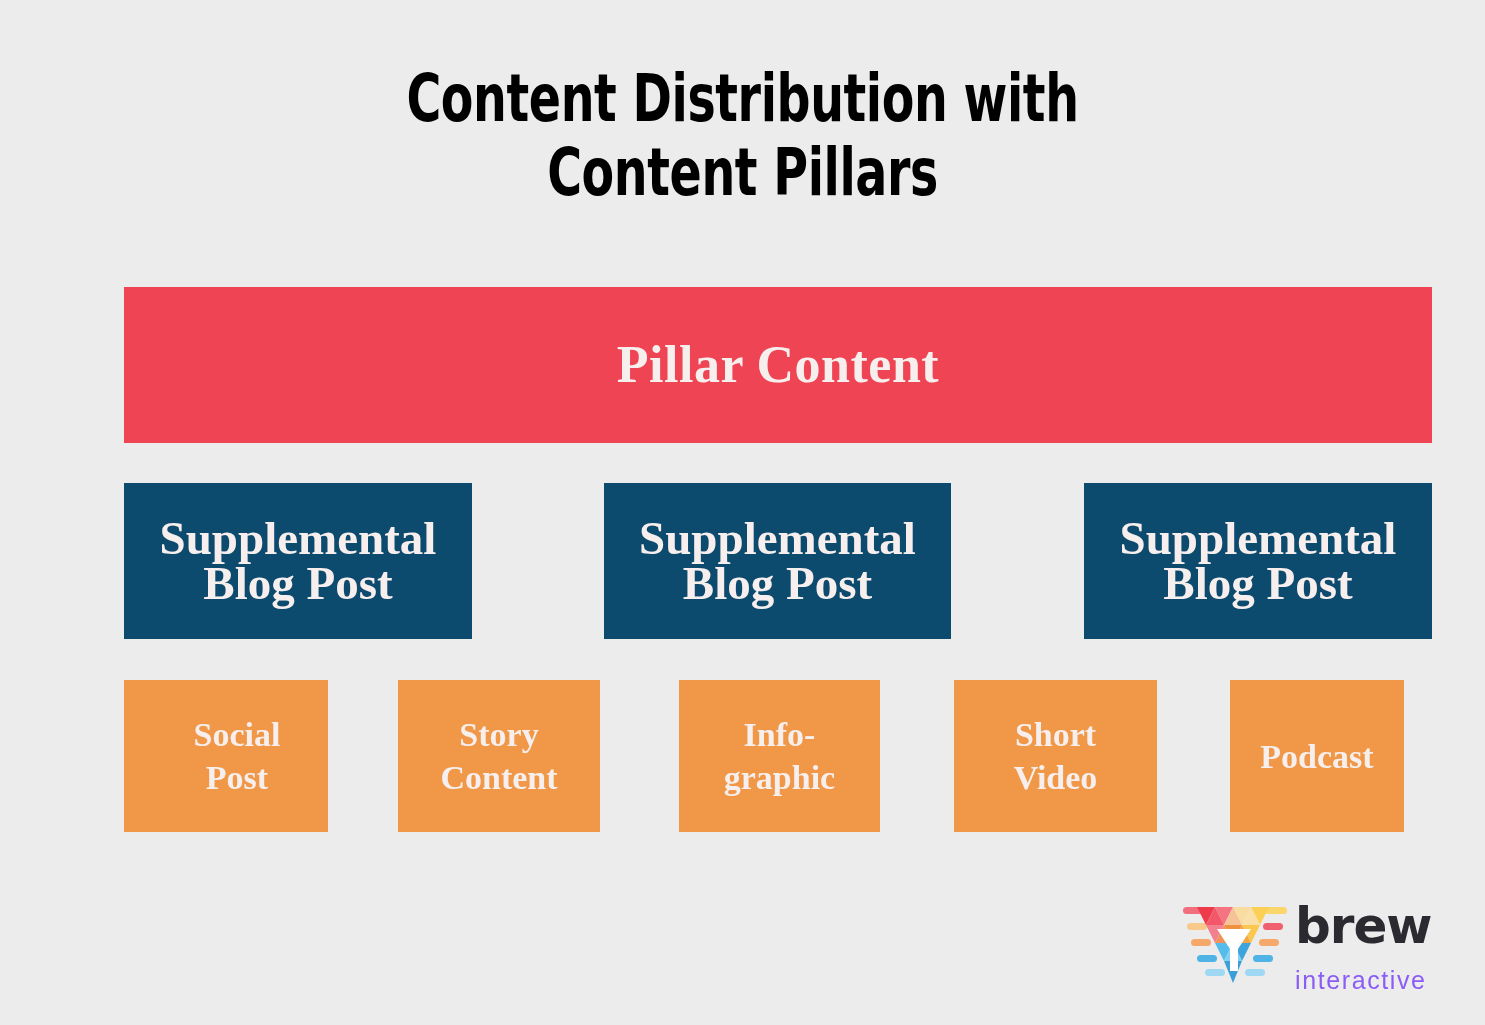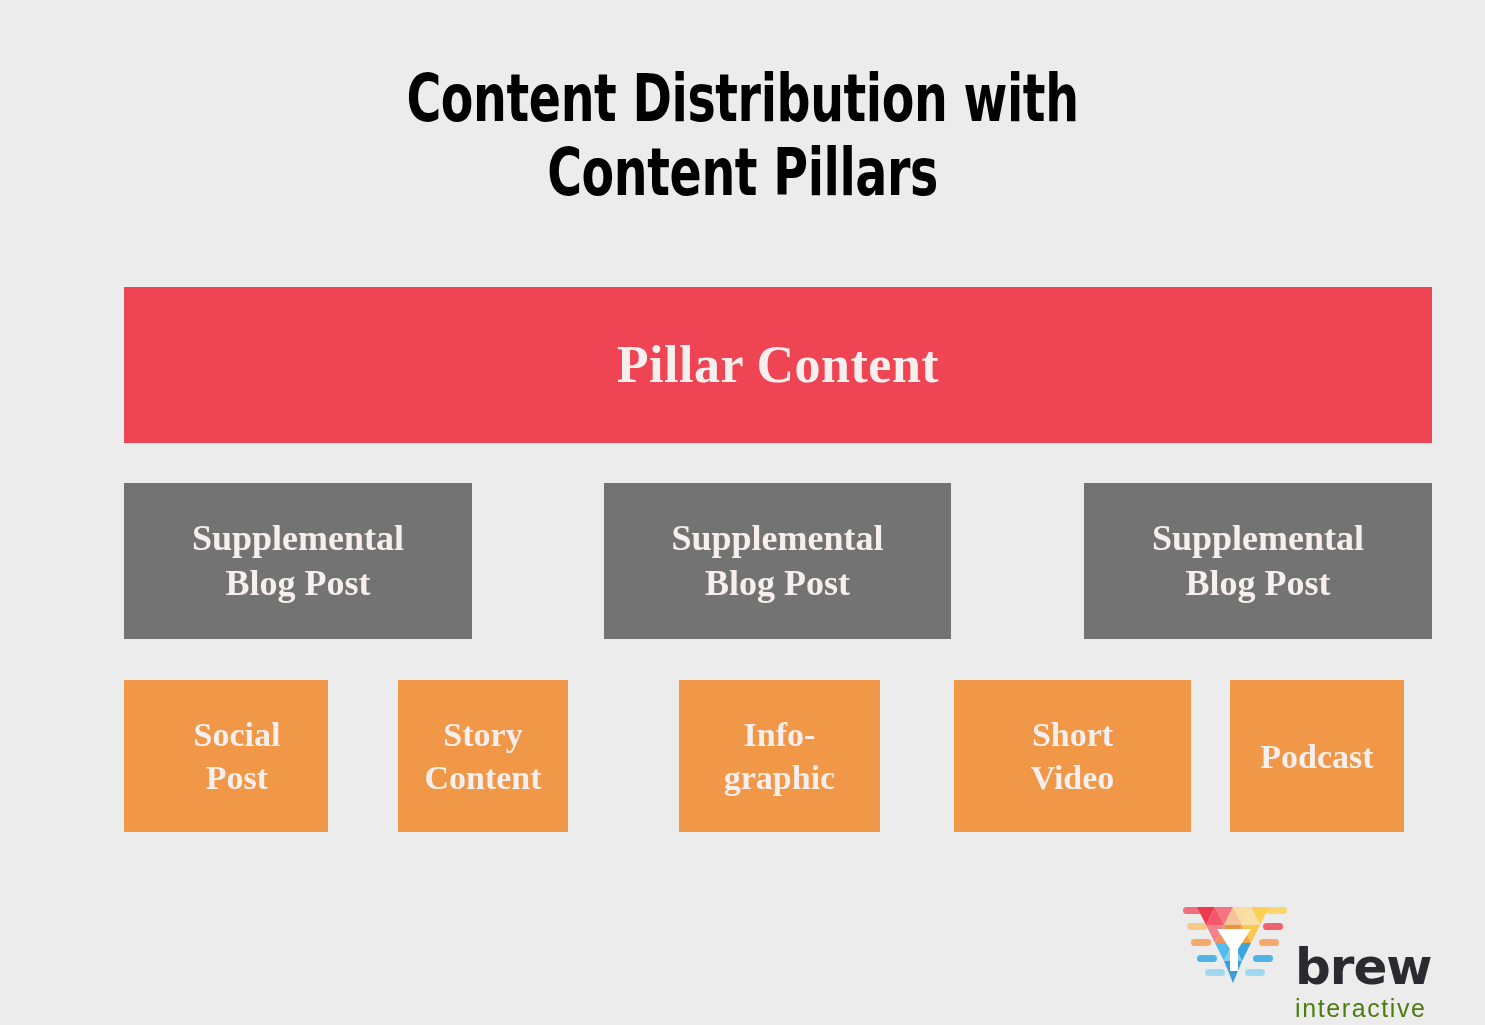--- a/index.html
+++ b/index.html
@@ -58,40 +58,40 @@
     width: 1308px;
     height: 156px;
     background: #EF4453;
     font-size: 52px;
     line-height: 56px;
     letter-spacing: 0.5px;
   }
   .blue {
     top: 483px;
     height: 156px;
-    background: #737373;
-    font-size: 36px;
+    background: #0c4a6e;
+    font-size: 47px;
     line-height: 45px;
   }
   .orange {
     top: 680px;
     height: 152px;
     background: #F09848;
     font-size: 34px;
     line-height: 43px;
   }
 
   .blue-0   { left: 91px;   width: 348px; }
   .blue-1   { left: 571px;  width: 347px; }
   .blue-2   { left: 1051px; width: 348px; }
 
   .orange-0 { left: 91px;   width: 204px; padding-left: 22px; }
-  .orange-1 { left: 365px;  width: 170px; }
+  .orange-1 { left: 365px;  width: 202px; }
   .orange-2 { left: 646px;  width: 201px; }
-  .orange-3 { left: 921px;  width: 237px; }
+  .orange-3 { left: 921px;  width: 203px; }
   .orange-4 { left: 1197px; width: 174px; }
 
   
   .logo {
     position: absolute;
     left: 1183px;
     top: 897px;
     width: 262px;
     height: 100px;
   }
@@ -109,30 +109,29 @@
     width: 150px;
   }
   .logo-brew {
     display: block;
     font-family: "DejaVu Sans", sans-serif;
     font-weight: bold;
     font-size: 50px;
     line-height: 50px;
     color: #2A2A30;
     letter-spacing: -1px;
-    margin-top: 41px;
   }
   .logo-interactive {
     display: block;
-    margin-top: 3px;
+    margin-top: 16px;
     font-family: "Liberation Sans", sans-serif;
     font-weight: normal;
     font-size: 25px;
     line-height: 27px;
-    color: #4d7c0f;
+    color: #8b5cf6;
     letter-spacing: 1.6px;
   }
 </style>
 </head>
 <body>
 
 <div id="stage">
 
   <div class="title">
     <span class="tline">Content Distribution with</span>

